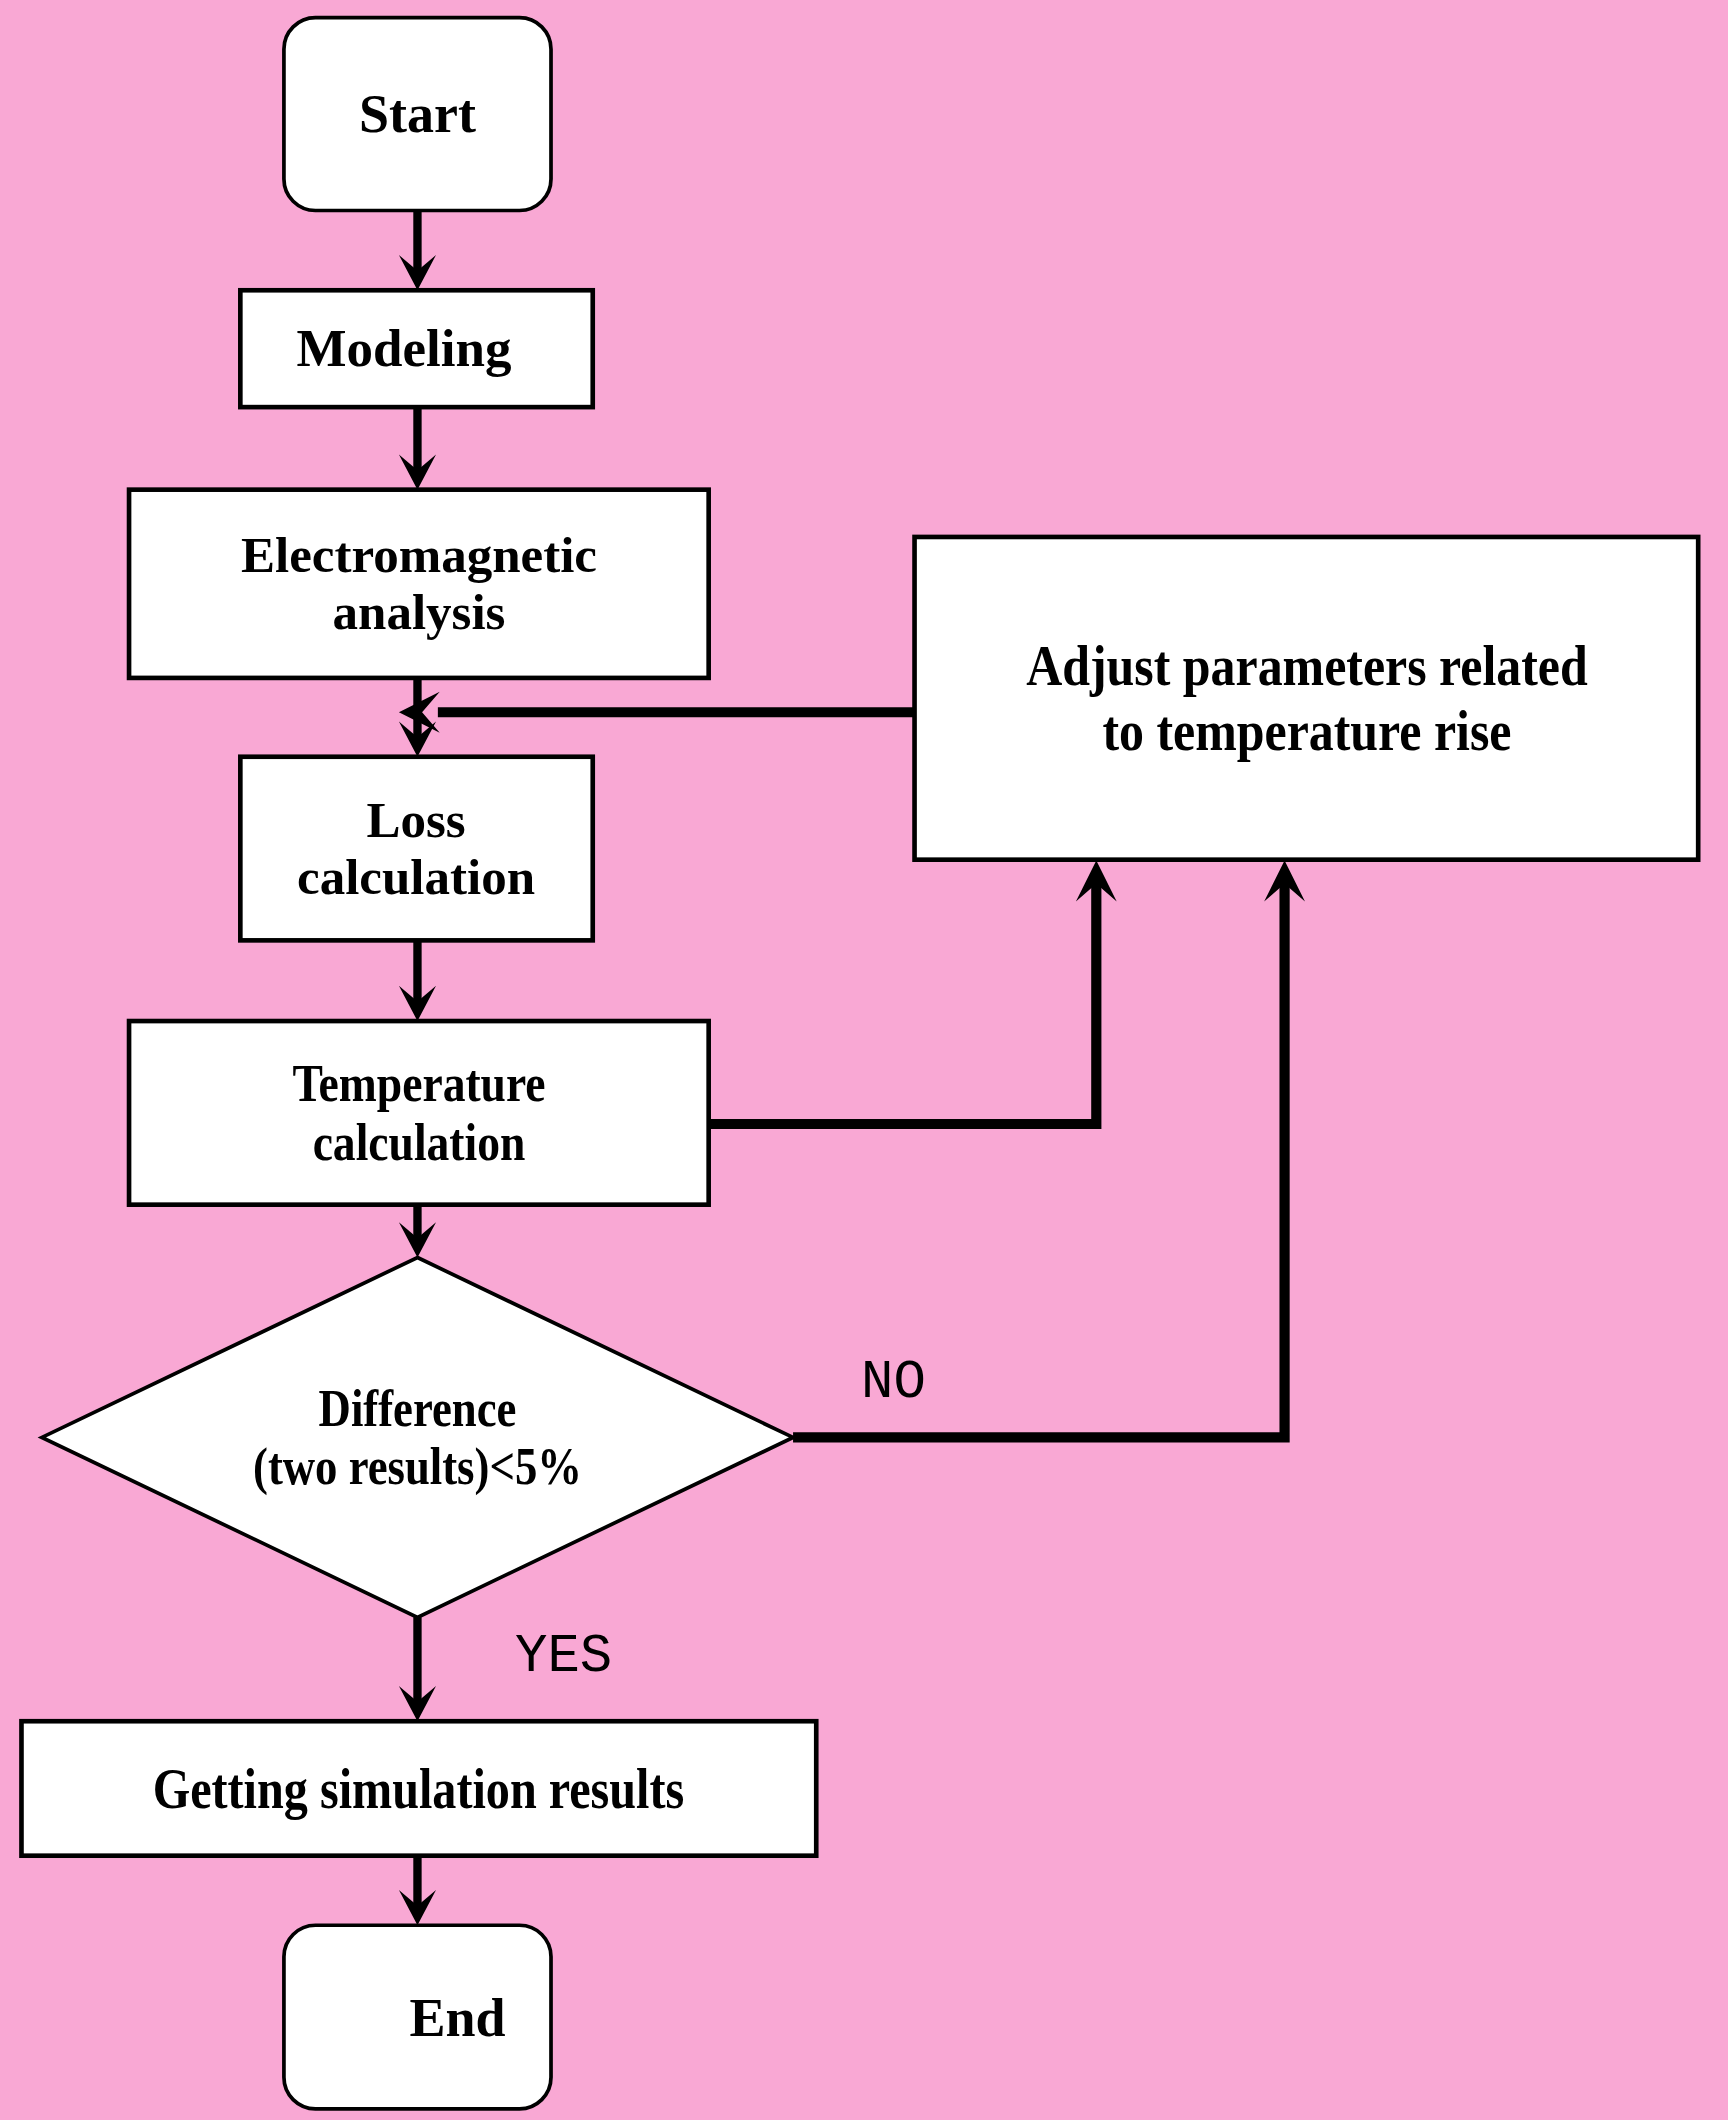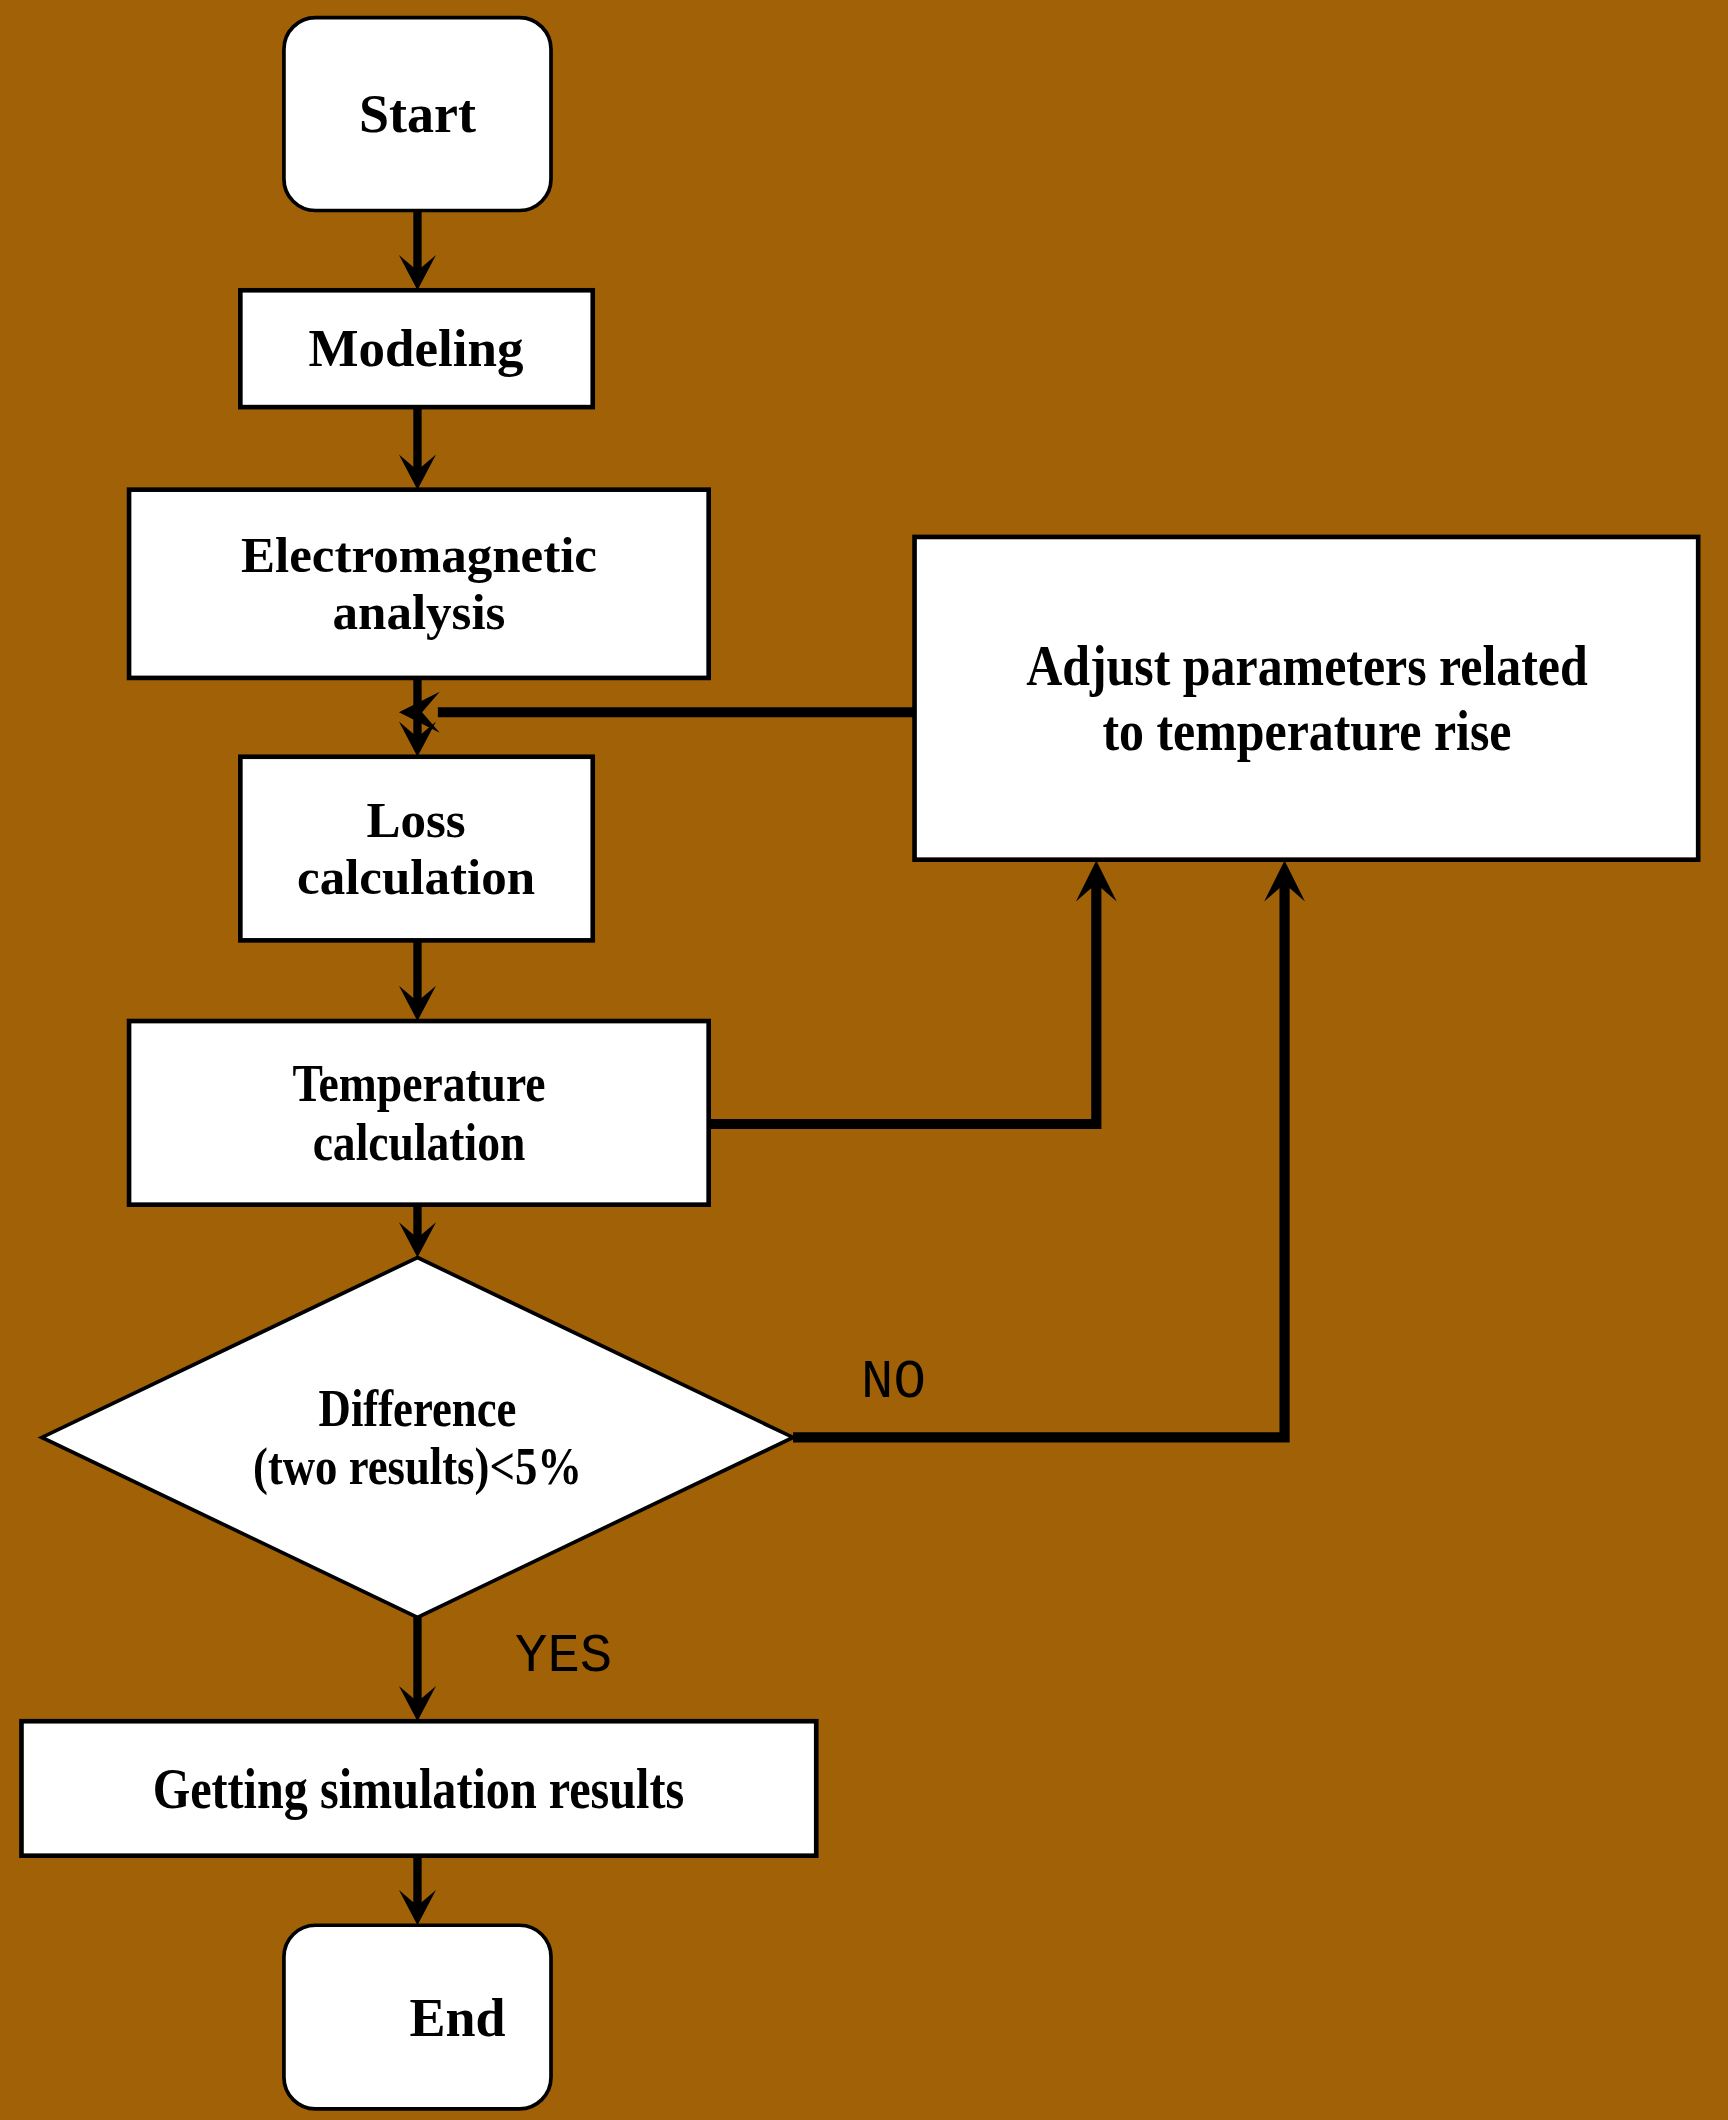--- a/index.html
+++ b/index.html
@@ -8,21 +8,21 @@
     padding: 0;
     background: #ffffff;
   }
   body {
     font-family: "Liberation Serif", "DejaVu Serif", serif;
   }
   #canvas {
     position: relative;
     width: 1728px;
     height: 2120px;
-    background: #a16207;
+    background: #f9a8d4;
     overflow: hidden;
   }
   #flow-svg {
     position: absolute;
     left: 0;
     top: 0;
     width: 1728px;
     height: 2120px;
   }
   .node-label {
@@ -121,21 +121,21 @@
     </g>
 
     <g>
       <line x1="450" y1="2001" x2="450" y2="2062" stroke="#000000" stroke-width="9"></line>
       <path d="M 430 2038 L 450 2076 L 470 2038 L 450 2055 Z" fill="#000000"></path>
     </g>
   </svg>
 
   <div class="node-label" style="left:284px; top:17.6px; width:267px; height:193px; font-size:54px;">Start</div>
 
-  <div class="node-label" style="left:240px; top:290px; width:352px; height:117px; font-size:53px;">Modeling</div>
+  <div class="node-label" style="left:228px; top:290px; width:352px; height:117px; font-size:53px;">Modeling</div>
 
   <div class="node-label" style="left:129px; top:490px; width:580px; height:188px; font-size:51px;">Electromagnetic
 analysis</div>
 
   <div class="node-label narrow" style="left:915px; top:537px; width:784px; height:323px; font-size:58px;">Adjust parameters related
 to temperature rise</div>
 
   <div class="node-label" style="left:240px; top:757px; width:352px; height:184px; font-size:51px;">Loss
 calculation</div>
 

